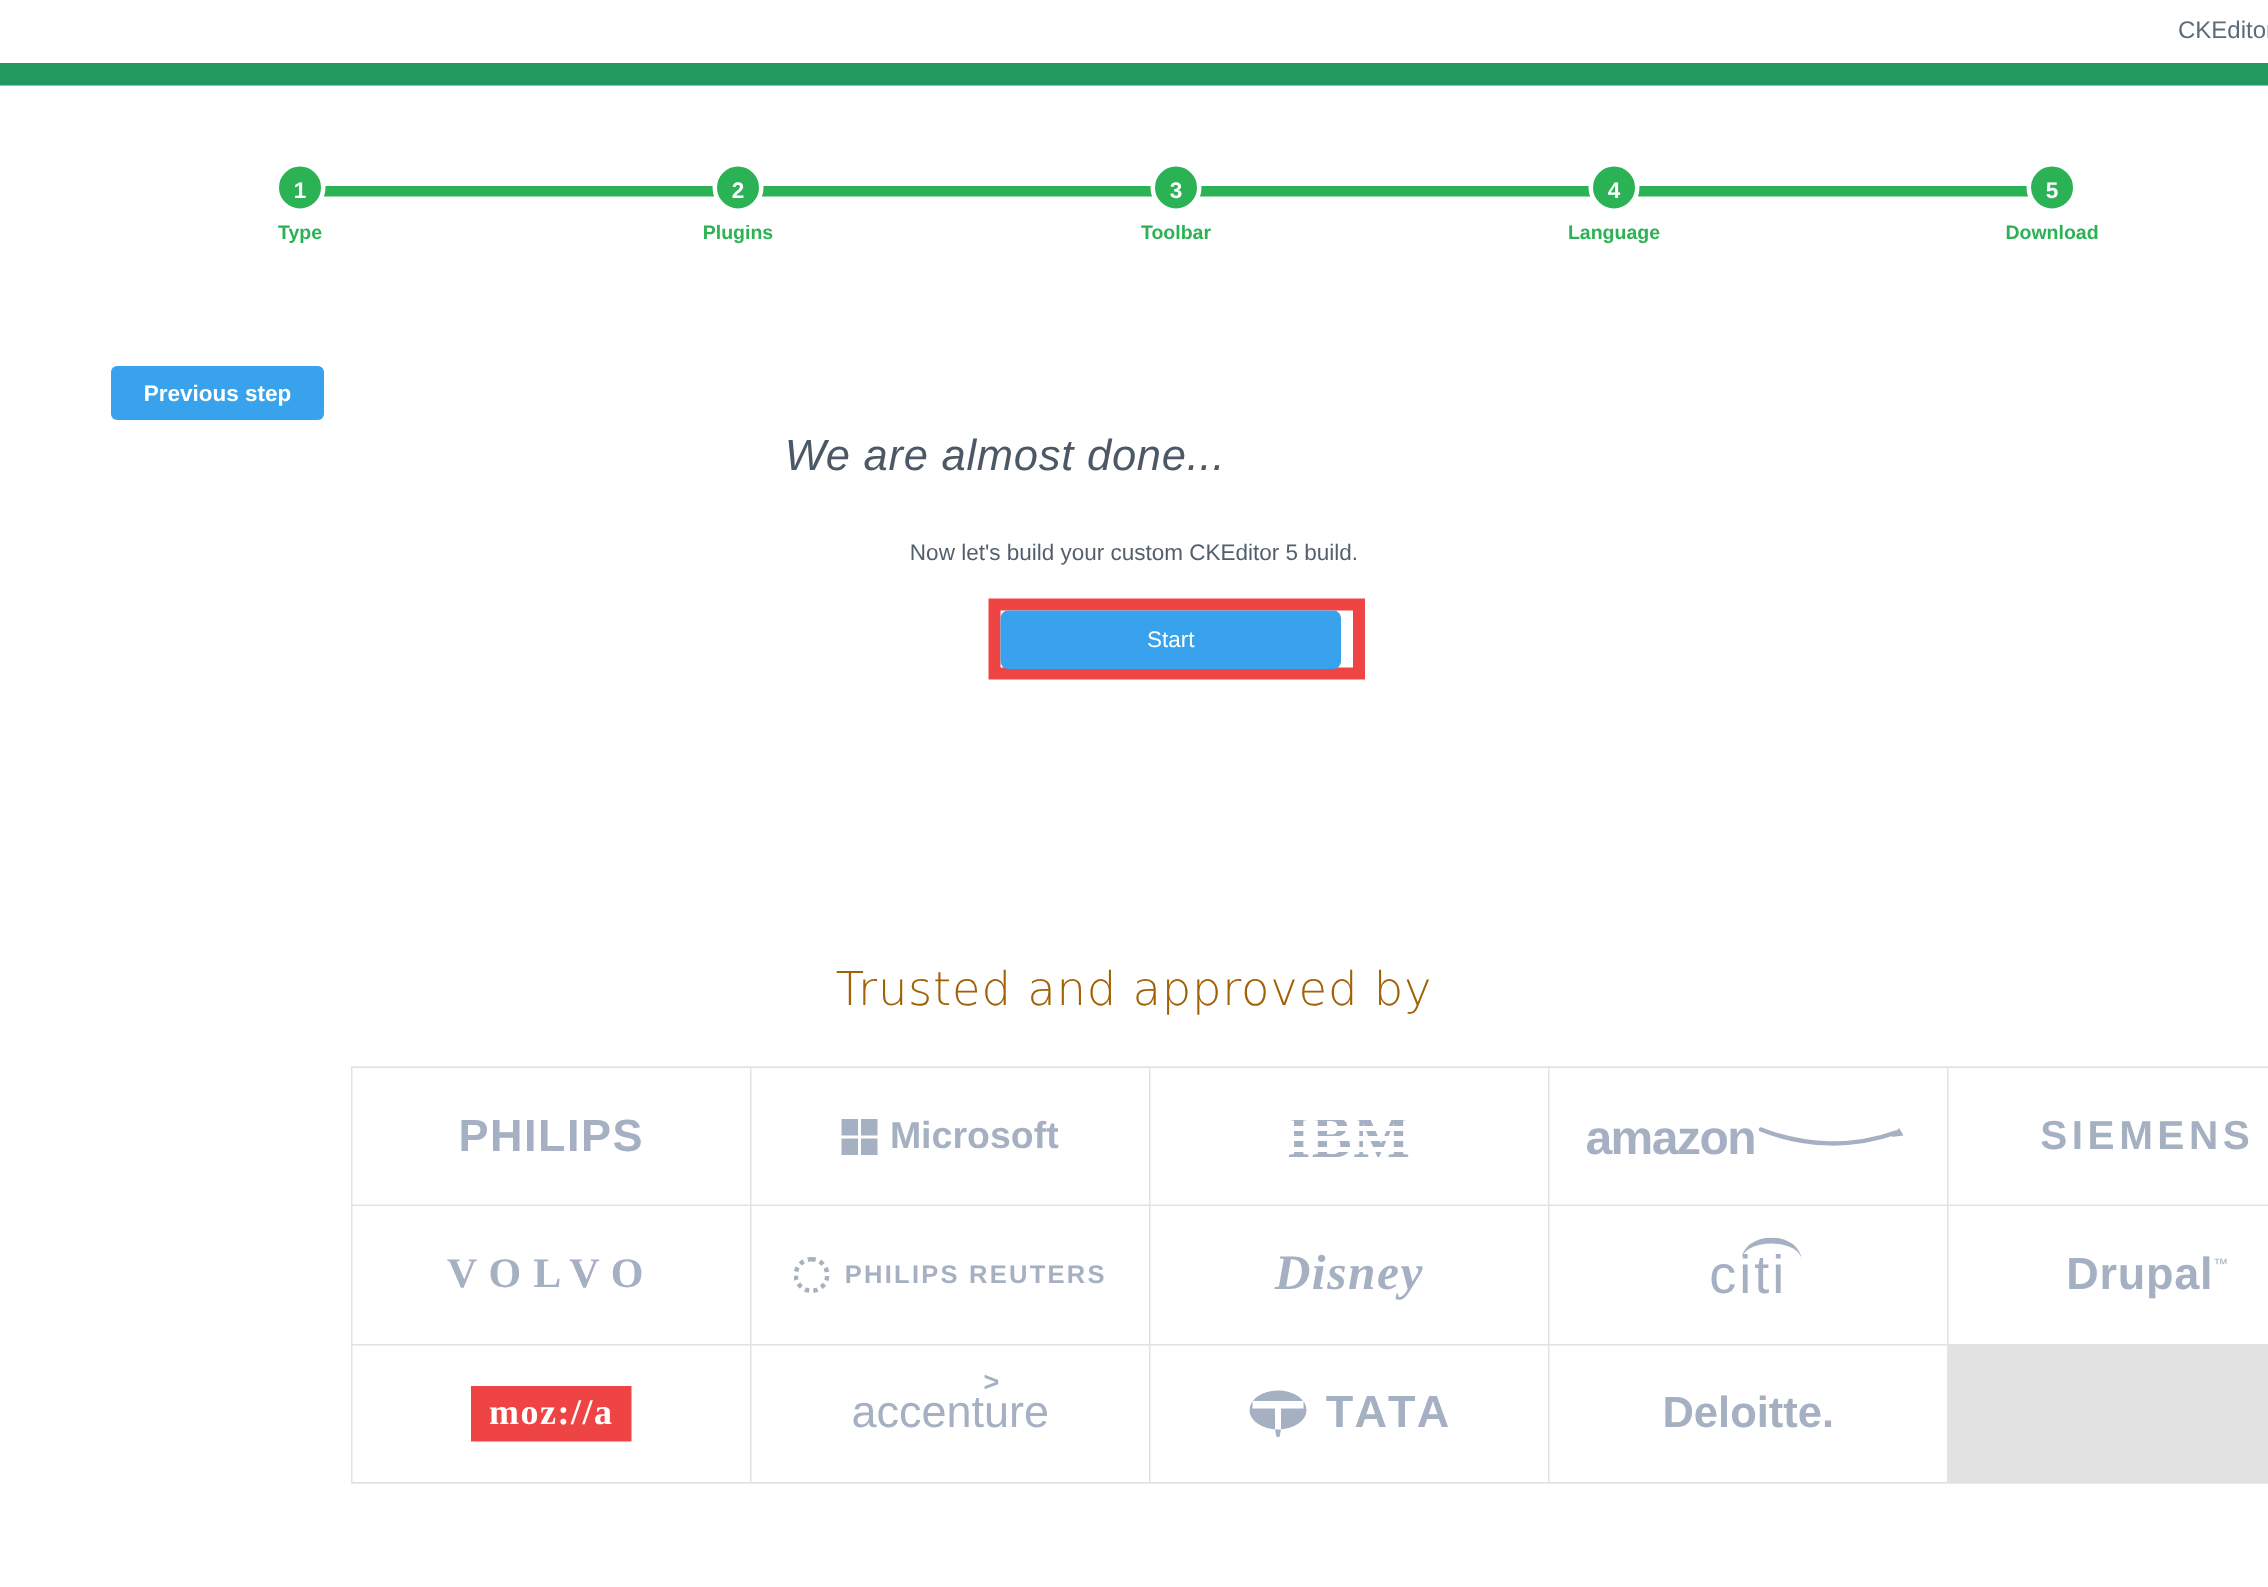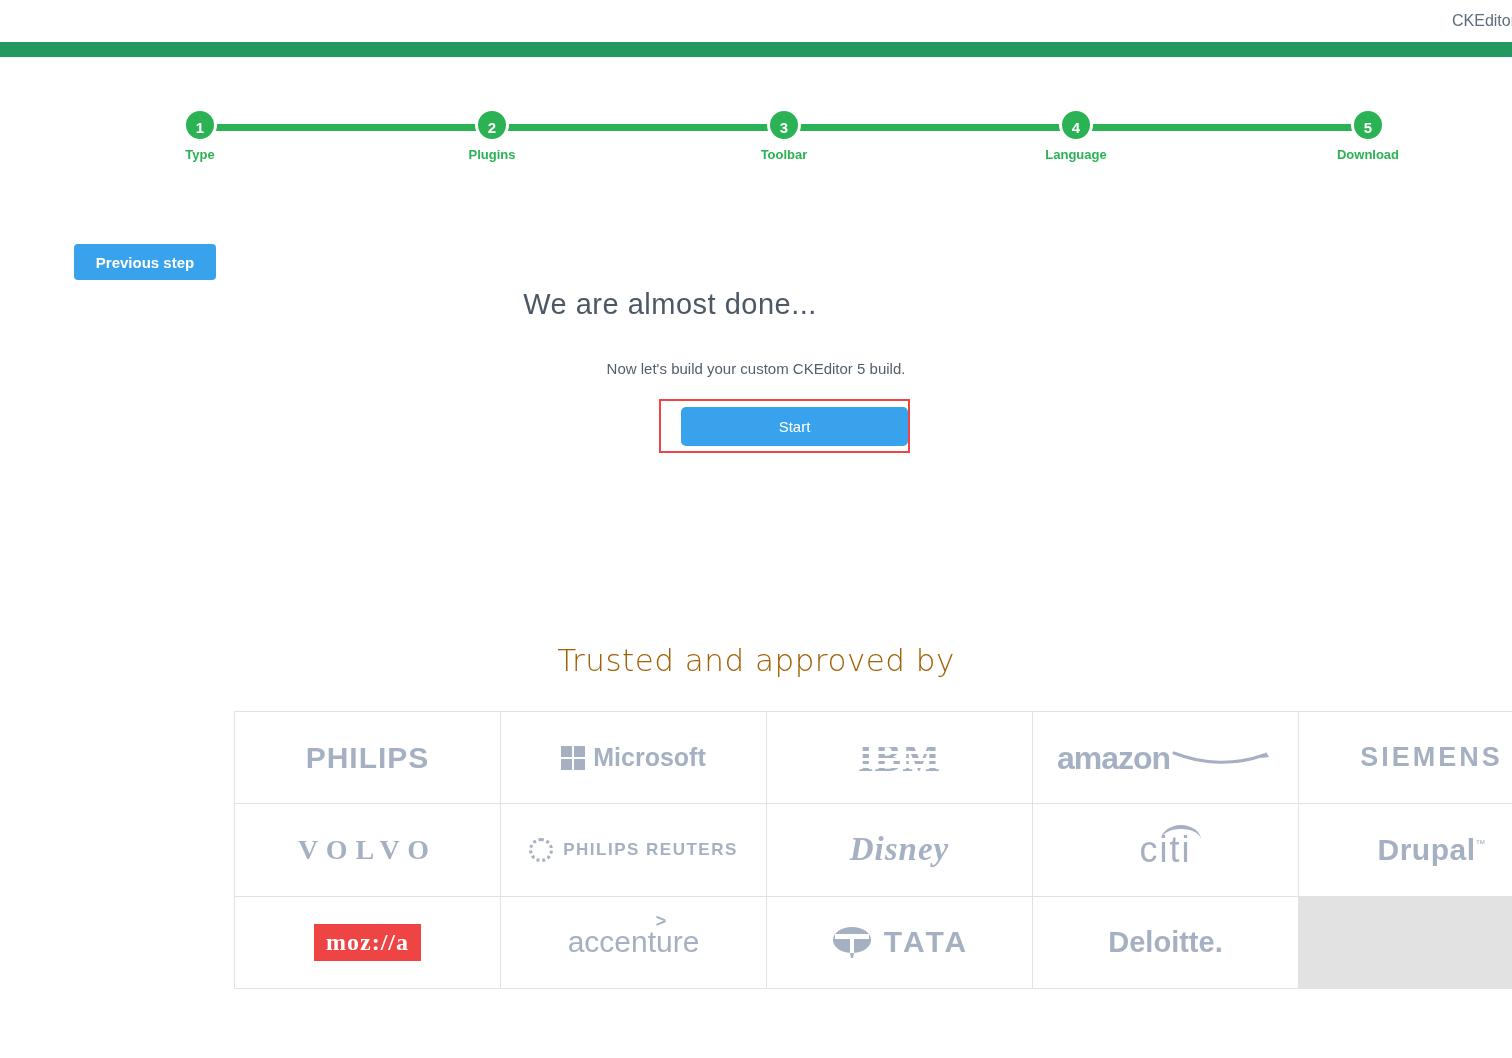--- a/index.html
+++ b/index.html
@@ -26,26 +26,26 @@
   .step-1 { left:140px; } .step-2 { left:432px; } .step-3 { left:724px; }
   .step-4 { left:1016px; } .step-5 { left:1308px; }
 
   
   .btn-blue {
     background:#38a3ec; color:#fff; border:none; border-radius:4px; cursor:pointer;
     font-family:"Liberation Sans", sans-serif; font-weight:bold; font-size:15px;
   }
   .prev-btn { position:absolute; left:74px; top:244px; width:142px; height:36px; }
   .main-heading { position:absolute; left:0; top:288px; width:1340px; text-align:center;
-    font-size:29px; color:#4c5865; letter-spacing:0.5px; }
+    font-size:29px; color:#4c5865; letter-spacing:0.5px;font-style:italic; }
   .sub-heading { position:absolute; left:0; top:360px; width:1512px; text-align:center;
     font-size:15px; color:#535f6c; }
   .start-annotation {
     position:absolute; left:659px; top:399px; width:251px; height:54px;
-    border:2px solid #ef4444; display:flex; align-items:center; justify-content:flex-end;
+    border:8px solid #ef4444; display:flex; align-items:center; justify-content:flex-start;
   }
   .start-btn { width:227px; height:39px; border-radius:5px; font-weight:normal; }
 
   
   .trusted-heading { position:absolute; left:0; top:642px; width:1512px; text-align:center;
     font-family:"DejaVu Sans","Liberation Sans",sans-serif; font-weight:200;
     font-size:31px; color:#a16207; letter-spacing:0.5px; }
   .logo-grid {
     position:absolute; left:234px; top:711px; width:1331px; height:278px;
     display:grid; grid-template-columns:repeat(5,1fr); grid-template-rows:repeat(3,1fr);

